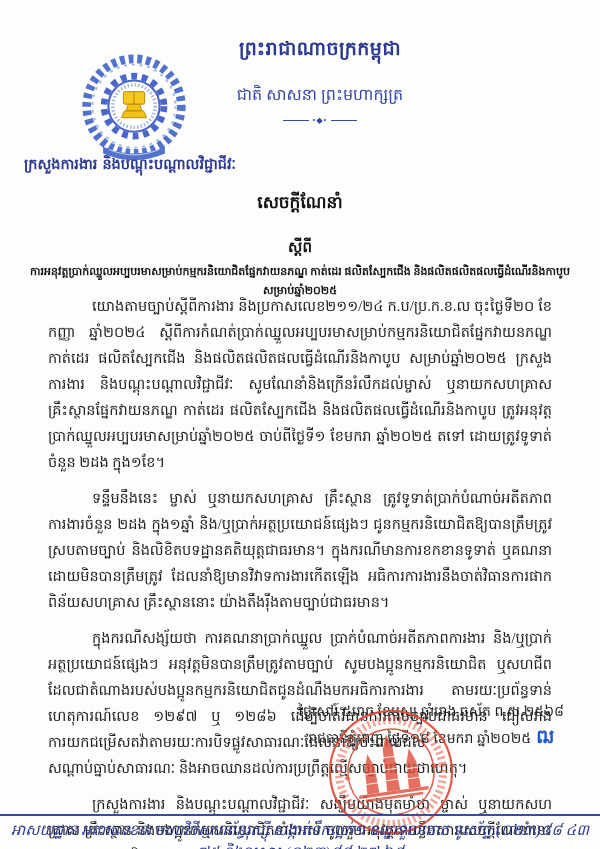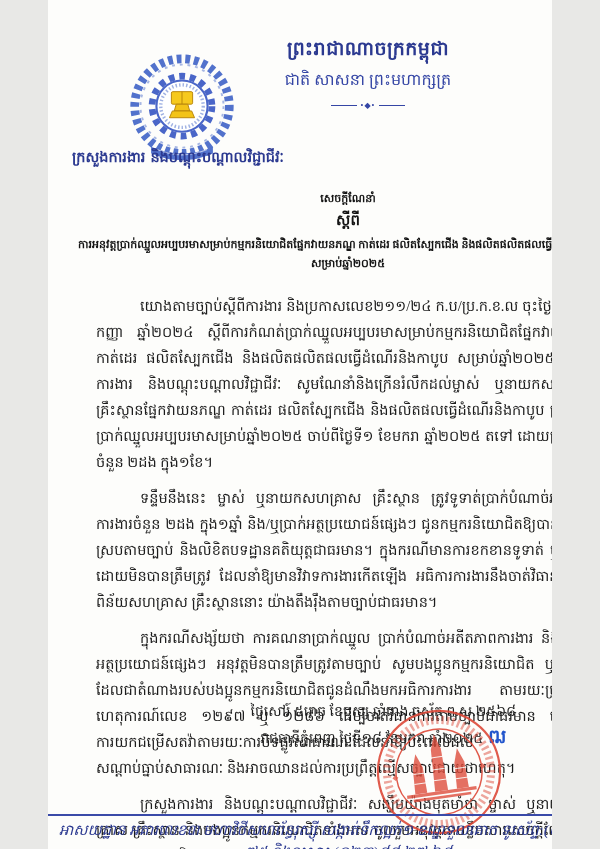--- a/index.html
+++ b/index.html
@@ -1,37 +1,37 @@
 <!DOCTYPE html>
 <html lang="km"><head>
 <meta charset="utf-8">
 <style>
   html,body{margin:0;padding:0;background:#e8e8e6;}
   .page{
-    position:relative;width:504px;height:849px;margin:0 auto;
+    position:relative;width:600px;height:849px;margin:0 auto;
     background:#fdfdfb;overflow:hidden;
     font-family:"Liberation Serif","DejaVu Sans",serif;
     color:#1c1c1c;
   }
   
   .emblem{position:absolute;left:76px;top:54px;width:116px;height:112px;}
   .header-right{position:absolute;left:190px;top:36px;width:260px;text-align:center;}
   .kingdom{font-size:19px;font-weight:bold;color:#2b3990;letter-spacing:.5px;
            font-family:"DejaVu Sans",sans-serif;}
-  .motto{font-size:16px;color:#3546a5;margin-top:5px;}
+  .motto{font-size:16px;color:#3546a5;margin-top:20px;}
   .motto-divider{display:flex;align-items:center;justify-content:center;gap:4px;margin-top:8px;}
   .motto-divider .dl{display:inline-block;width:26px;height:0;border-top:1.6px solid #3546a5;}
   .motto-divider .dd{color:#3546a5;font-size:8px;letter-spacing:1px;}
-  .ministry{position:absolute;left:24px;top:148px;font-weight:bold;font-size:14.5px;
+  .ministry{position:absolute;left:24px;top:155px;font-weight:bold;font-size:14.5px;
             color:#2b3990;font-family:"DejaVu Sans",sans-serif;}
   
   .title{position:absolute;left:30px;top:191px;width:540px;text-align:center;
          font-weight:bold;color:#141414;}
-  .title-1{font-size:11px;text-align:center;}
-  .title-2{font-size:15px;margin-top:3px;}
+  .title-1{font-size:17px;text-align:center;}
+  .title-2{font-size:15px;margin-top:21px;}
   .title-3{font-size:11px;line-height:1.7;margin-top:3px;}
   
   .body{position:absolute;left:40px;top:293px;width:520px;
         font-size:14.5px;line-height:26px;text-align:justify;}
   .body p{margin:0 8px 10px;text-indent:44px;}
   .mark-red{color:#b5382f;font-weight:bold;font-style:italic;font-size:15px;
             font-family:"DejaVu Sans",sans-serif;text-indent:0;}
   
   .sign{position:absolute;right:36px;top:699px;text-align:center;font-size:14px;
         line-height:25px;color:#1c1c1c;}

